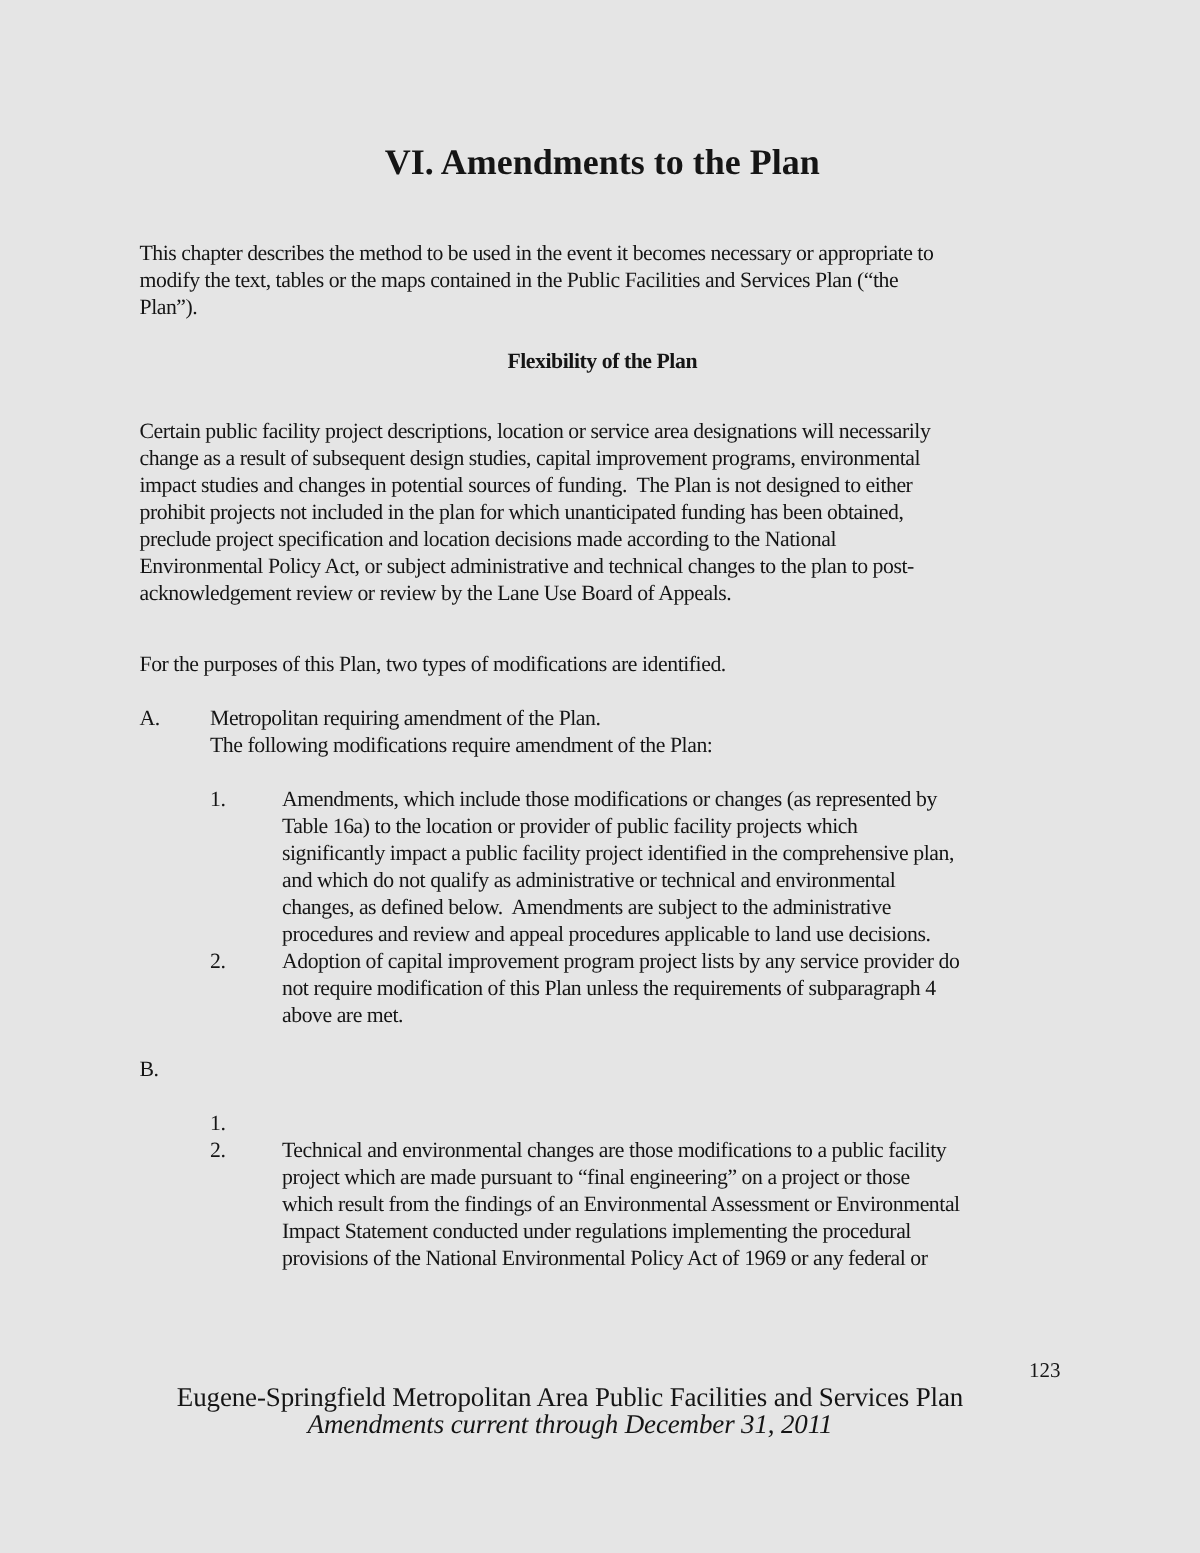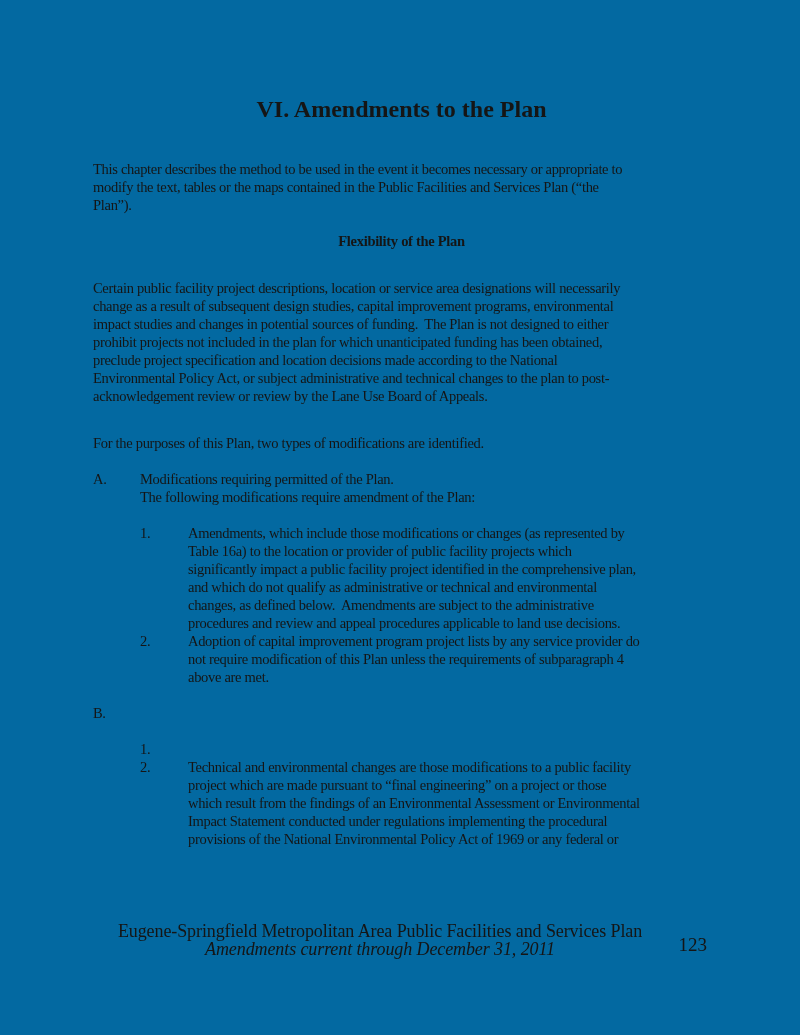--- a/index.html
+++ b/index.html
@@ -4,21 +4,21 @@
 <style>
   html, body {
     margin: 0;
     padding: 0;
     background: #ffffff;
   }
   .page {
     position: relative;
     width: 800px;
     height: 1035px;
-    background: #0369a1;
+    background: #e5e5e5;
     color: #151515;
     font-family: "Liberation Serif", "DejaVu Serif", serif;
     font-size: 14.5px;
     line-height: 18px;
     letter-spacing: -0.3px;
     overflow: hidden;
   }
   .content {
     padding: 94px 90px 0 93px;
   }
@@ -76,23 +76,23 @@
     text-align: center;
     font-size: 18px;
     line-height: 18px;
     letter-spacing: -0.1px;
   }
   .footer .footer-line2 {
     font-style: italic;
   }
   .page-number {
     position: absolute;
-    top: 936px;
+    top: 906px;
     right: 93px;
-    font-size: 19px;
+    font-size: 14px;
     letter-spacing: 0;
   }
 </style>
 </head>
 <body>
 
 <div class="page">
   <div class="content">
 
     <h1 class="doc-title">VI. Amendments to the Plan</h1>
@@ -108,21 +108,21 @@
 impact studies and changes in potential sources of funding.  The Plan is not designed to either
 prohibit projects not included in the plan for which unanticipated funding has been obtained,
 preclude project specification and location decisions made according to the National
 Environmental Policy Act, or subject administrative and technical changes to the plan to post-
 acknowledgement review or review by the Lane Use Board of Appeals.</p>
 
     <p class="para">For the purposes of this Plan, two types of modifications are identified.</p>
 
     <div class="sect-row">
       <span class="marker">A.</span>
-      <span class="body">Modifications requiring permitted of the Plan.
+      <span class="body">Metropolitan requiring amendment of the Plan.
 The following modifications require amendment of the Plan:</span>
     </div>
 
     <div class="item-row first-item">
       <span class="marker">1.</span>
       <span class="body">Amendments, which include those modifications or changes (as represented by
 Table 16a) to the location or provider of public facility projects which
 significantly impact a public facility project identified in the comprehensive plan,
 and which do not qualify as administrative or technical and environmental
 changes, as defined below.  Amendments are subject to the administrative

